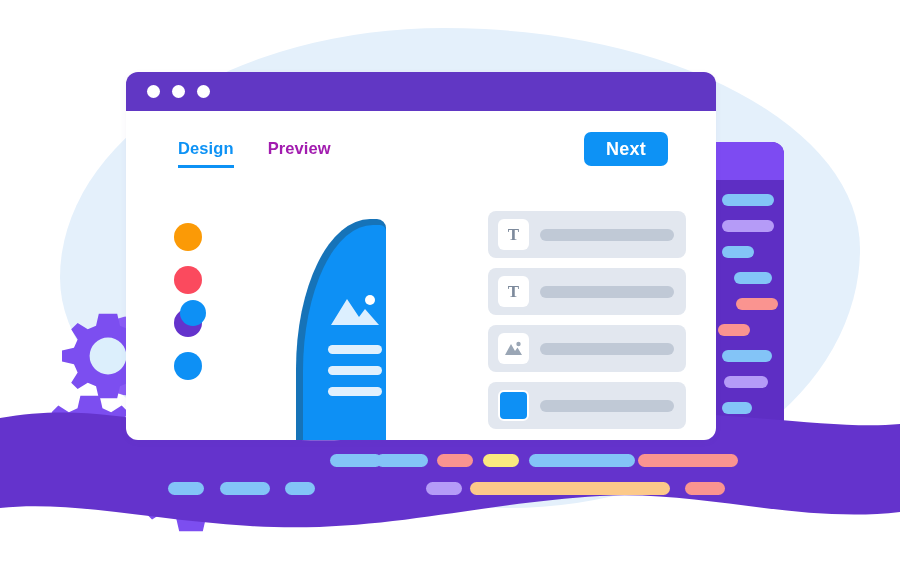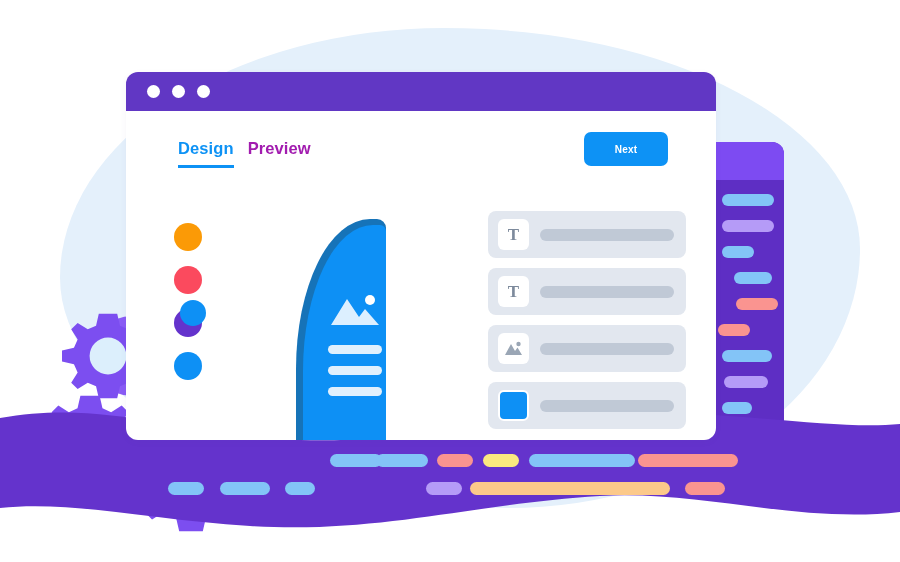--- a/index.html
+++ b/index.html
@@ -107,21 +107,21 @@
     left: 0; top: 0;
     width: 100%;
     height: 76px;
   }
   .tabs {
     position: absolute;
     left: 52px;
     top: 28px;
     display: flex;
     align-items: flex-start;
-    gap: 14px;
+    gap: 34px;
   }
   .tab {
     font-size: 16.5px;
     font-weight: bold;
     letter-spacing: .1px;
     padding-bottom: 7px;
     cursor: pointer;
   }
   .tab.active {
     color: #0d92f5;
@@ -134,21 +134,21 @@
   .next-btn {
     position: absolute;
     right: 48px;
     top: 21px;
     width: 84px;
     height: 34px;
     background: #0d92f5;
     border: none;
     border-radius: 7px;
     color: #ffffff;
-    font-size: 10px;
+    font-size: 18px;
     font-weight: bold;
     font-family: "Liberation Sans", sans-serif;
     cursor: pointer;
     letter-spacing: .2px;
   }
 
   
   .swatch-rail {
     position: absolute;
     left: 48px;

